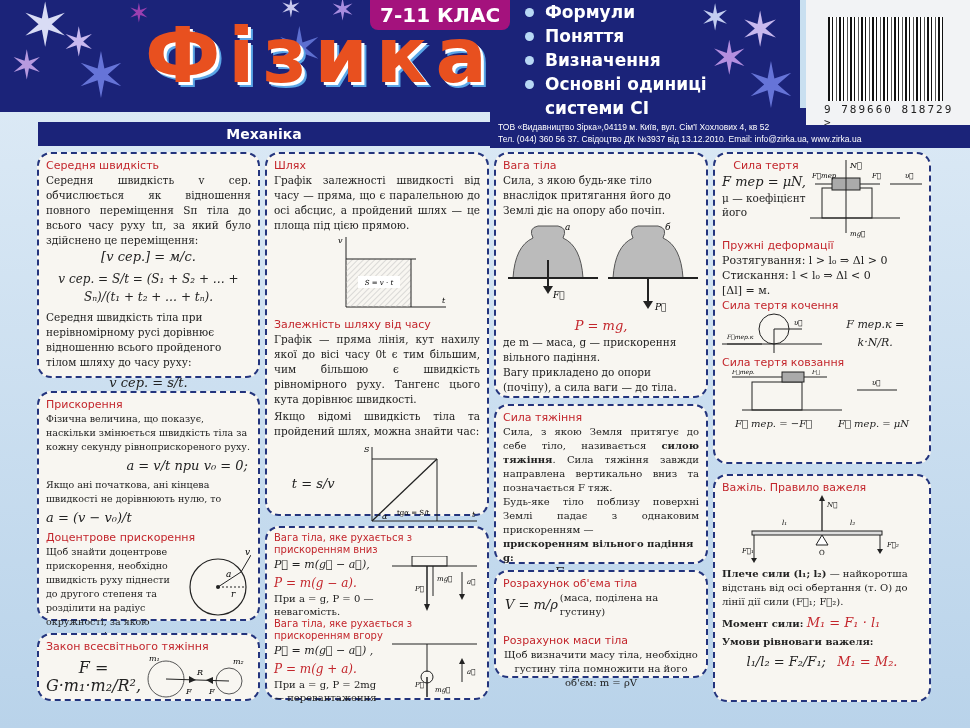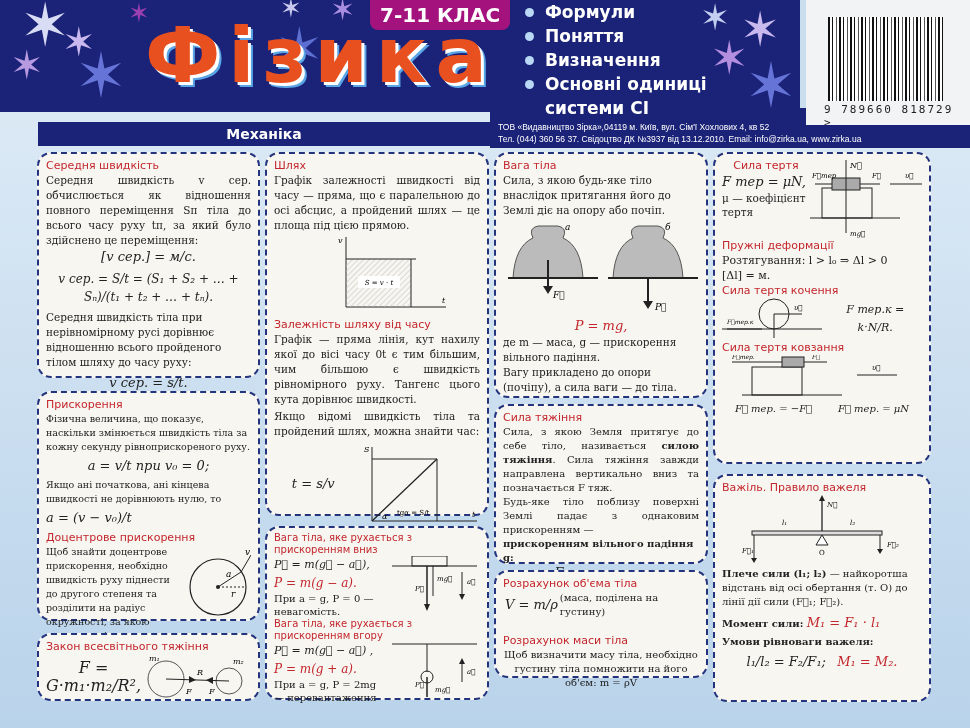--- a/index.html
+++ b/index.html
@@ -71,21 +71,21 @@
   <p style="text-align:justify">Середня швидкість v сер. обчислюється як відношення повного переміщення Sп тіла до всього часу руху tп, за який було здійснено це переміщення:</p>
   <div class="formula">[v сер.] = м/с.</div>
   <div class="formula" style="font-size:12px;margin:4px 0">v сер. = S/t = (S₁ + S₂ + … + Sₙ)/(t₁ + t₂ + … + tₙ).</div>
   <p style="margin-top:4px">Середня швидкість тіла при нерівномірному русі дорівнює відношенню всього пройденого тілом шляху до часу руху:</p>
   <div class="formula" style="margin-top:4px">v сер. = s/t.</div>
 </div>
 
 <div class="card" style="left:37px;top:391px;width:223px;height:230px;font-size:9.5px;line-height:14px">
   <h3>Прискорення</h3>
   <p>Фізична величина, що показує, наскільки змінюється швидкість тіла за кожну секунду рівноприскореного руху.</p>
-  <div class="formula" style="text-align:center;margin:3px 3px">a = v/t   при v₀ = 0;</div>
+  <div class="formula" style="text-align:right;margin:3px 3px">a = v/t   при v₀ = 0;</div>
   <p>Якщо ані початкова, ані кінцева швидкості не дорівнюють нулю, то</p>
   <div class="formula" style="text-align:left;margin:3px 0">a = (v − v₀)/t</div>
   <h3>Доцентрове прискорення</h3>
   <div style="display:flex">
     <p style="width:140px">Щоб знайти доцентрове прискорення, необхідно швидкість руху піднести до другого степеня та розділити на радіус окружності, за якою рухається тіло:</p>
     <svg width="70" height="80">
       <circle cx="35" cy="42" r="28" fill="none" stroke="#222" stroke-width="1.2"></circle>
       <circle cx="35" cy="42" r="2" fill="#222"></circle>
       <line x1="35" y1="42" x2="58" y2="27" stroke="#222"></line>
       <line x1="58" y1="27" x2="68" y2="10" stroke="#222"></line>
@@ -236,39 +236,40 @@
   </div>
   <h3 style="margin-top:14px">Розрахунок маси тіла</h3>
   <p style="text-align:center">Щоб визначити масу тіла, необхідно густину тіла помножити на його об'єм: m = ρV</p>
 </div>
 
 <div class="card" style="left:713px;top:152px;width:218px;height:312px;font-size:10.5px;line-height:14px">
   <div style="display:flex">
     <div style="width:90px">
       <h3 style="text-align:center">Сила тертя</h3>
       <div class="formula" style="text-align:left">F тер = μN,</div>
-      <p>μ — коефіцієнт тертя</p>
+      <p>μ — коефіцієнт його</p>
     </div>
     <svg width="115" height="80">
       <rect x="12" y="30" width="50" height="30" fill="none" stroke="#222"></rect>
       <rect x="22" y="20" width="28" height="12" fill="#aaa" stroke="#222"></rect>
       <line x1="0" y1="60" x2="90" y2="60" stroke="#222"></line>
       <line x1="36" y1="2" x2="36" y2="75" stroke="#222"></line>
       <line x1="50" y1="26" x2="70" y2="26" stroke="#222"></line>
       <line x1="22" y1="26" x2="5" y2="26" stroke="#222"></line>
       <line x1="80" y1="26" x2="112" y2="26" stroke="#222"></line>
       <text x="40" y="10" font-size="8" font-style="italic">N⃗</text>
       <text x="2" y="20" font-size="7" font-style="italic">F⃗тер</text>
       <text x="62" y="20" font-size="7" font-style="italic">F⃗</text>
       <text x="95" y="20" font-size="7" font-style="italic">υ⃗</text>
       <text x="40" y="78" font-size="7" font-style="italic">mg⃗</text>
     </svg>
   </div>
   <h3>Пружні деформації</h3>
   <div class="formula" style="text-align:left;font-style:normal;font-size:11px;line-height:15px">Розтягування: l &gt; l₀ ⇒ Δl &gt; 0</div>
+  <div class="formula" style="text-align:left;font-style:normal;font-size:11px;line-height:15px">Стискання: l &lt; l₀ ⇒ Δl &lt; 0</div>
   <div class="formula" style="text-align:left;font-style:normal;font-size:11px;line-height:15px">[Δl] = м.</div>
   <h3>Сила тертя кочення</h3>
   <div style="display:flex;align-items:center">
     <svg width="110" height="42">
       <circle cx="52" cy="16" r="15" fill="none" stroke="#222"></circle>
       <line x1="0" y1="31" x2="100" y2="31" stroke="#222"></line>
       <line x1="52" y1="16" x2="80" y2="16" stroke="#222"></line>
       <line x1="52" y1="16" x2="52" y2="40" stroke="#222"></line>
       <line x1="40" y1="31" x2="5" y2="31" stroke="#222"></line>
       <text x="72" y="12" font-size="7" font-style="italic">υ⃗</text>

